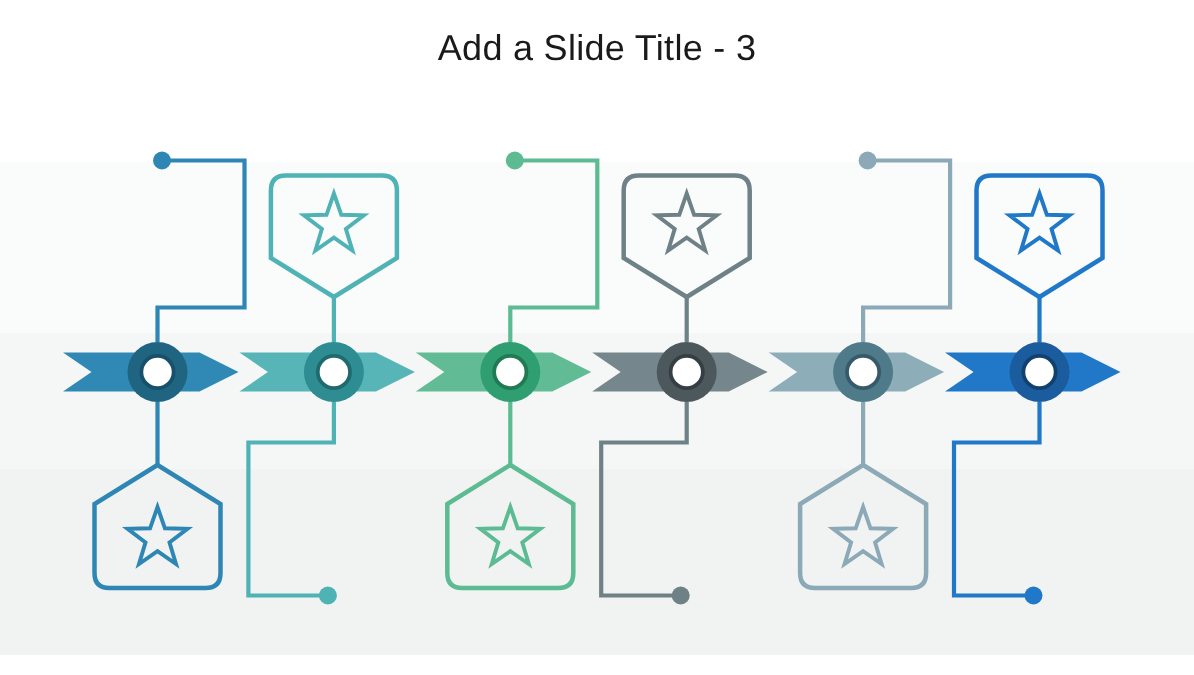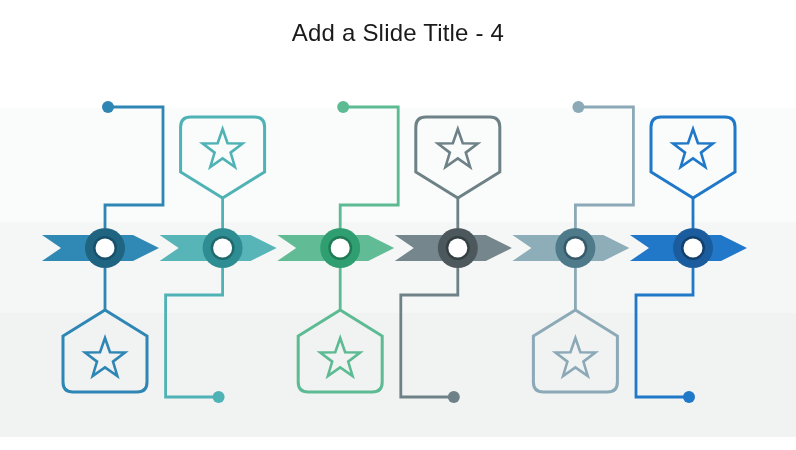--- a/index.html
+++ b/index.html
@@ -21,21 +21,21 @@
     position:absolute;top:19px;left:0;width:100%;
     text-align:center;font-size:24px;line-height:28px;
     color:#1a1a1a;letter-spacing:0.2px;
   }
   svg.timeline{position:absolute;left:0;top:0;}
 </style>
 </head>
 <body>
 
 <div class="slide">
-  <div class="slide-title">Add a Slide Title - 4</div>
+  <div class="slide-title">Add a Slide Title - 3</div>
   <svg class="timeline" width="796" height="450" viewBox="0 0 796 450">
       <g>
         <polyline points="108,107 163,107 163,205 105,205 105,228" fill="none" stroke="#2E86B5" stroke-width="2.8"></polyline>
         <circle cx="108" cy="107" r="6" fill="#2E86B5"></circle>
         <line x1="105" y1="268" x2="105" y2="311" fill="none" stroke="#2E86B5" stroke-width="2.8"></line>
         <path d="M 105 310 L 147 336 L 147 382 Q 147 392 137 392 L 73 392 Q 63 392 63 382 L 63 336 Z" fill="none" stroke="#2E86B5" stroke-width="3"></path>
         <polygon points="105.00,338.00 109.94,352.20 124.97,352.51 112.99,361.60 117.34,375.99 105.00,367.40 92.66,375.99 97.01,361.60 85.03,352.51 100.06,352.20" fill="none" stroke="#2E86B5" stroke-width="2.6"></polygon>
         <polygon points="42,235 133,235 159,248 133,261 42,261 61,248" fill="#2F89B4"></polygon>
         <circle cx="105" cy="248" r="20" fill="#1F6480"></circle>
         <circle cx="105" cy="248" r="12" fill="#17506A"></circle>

